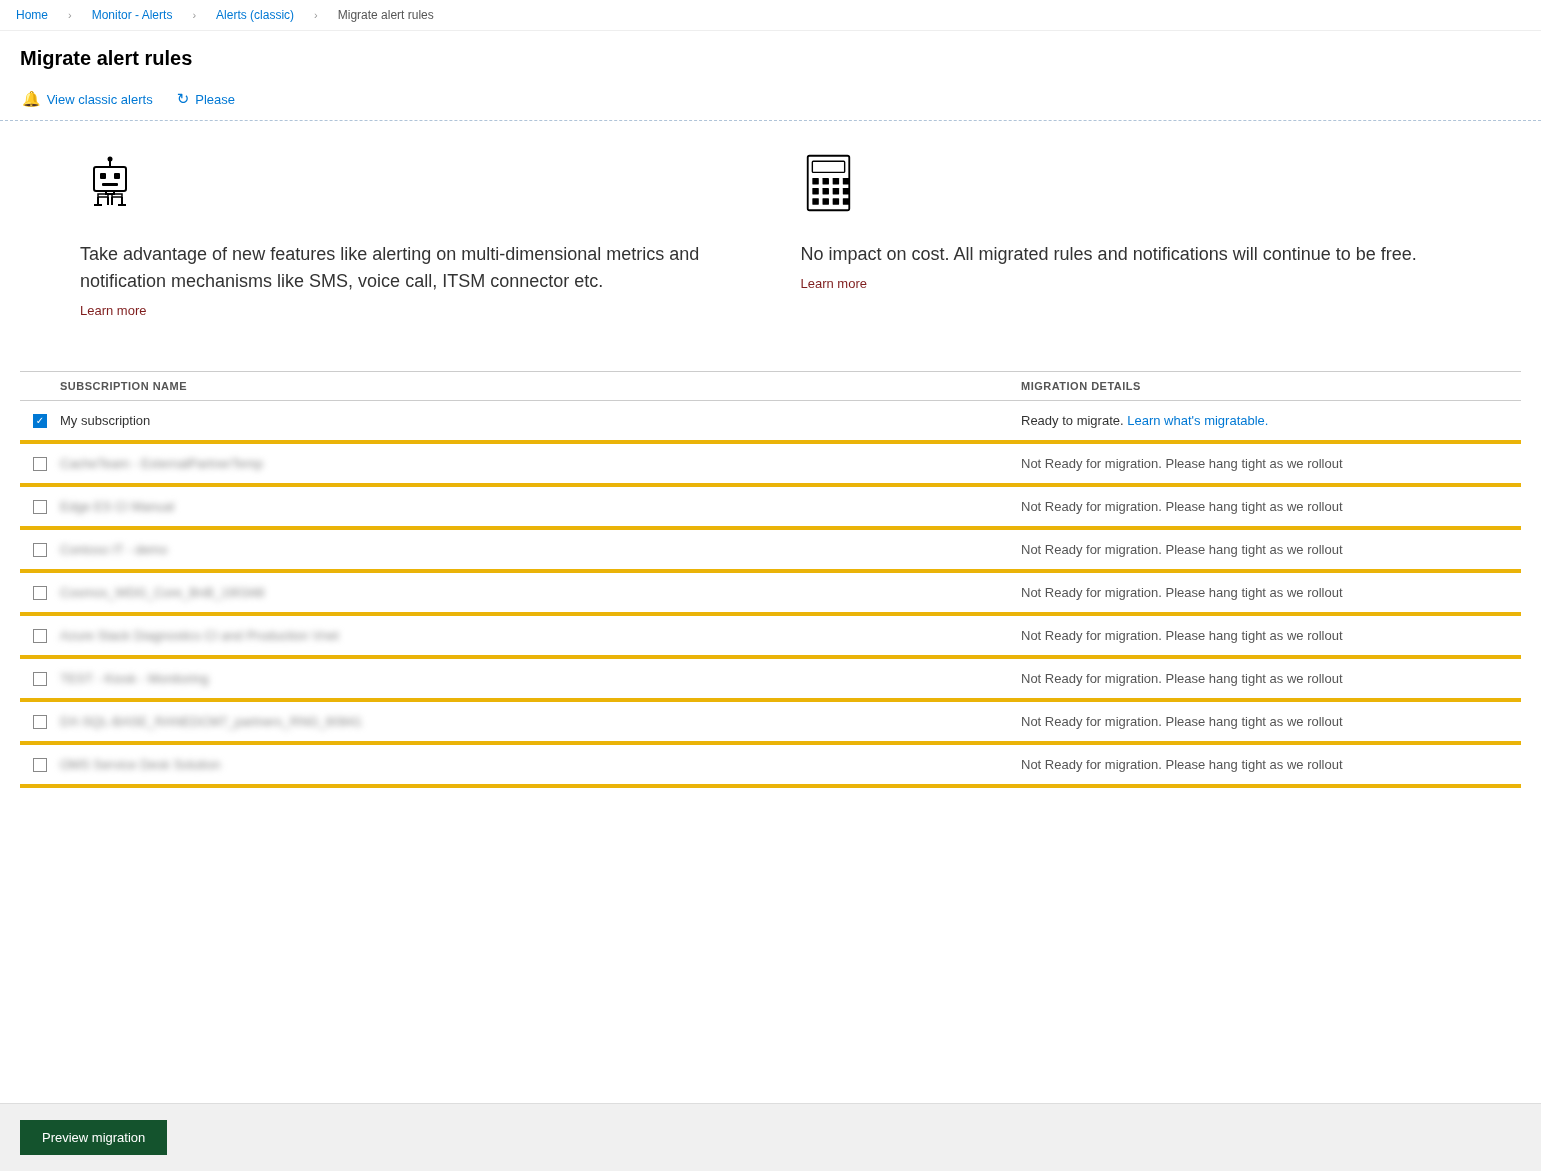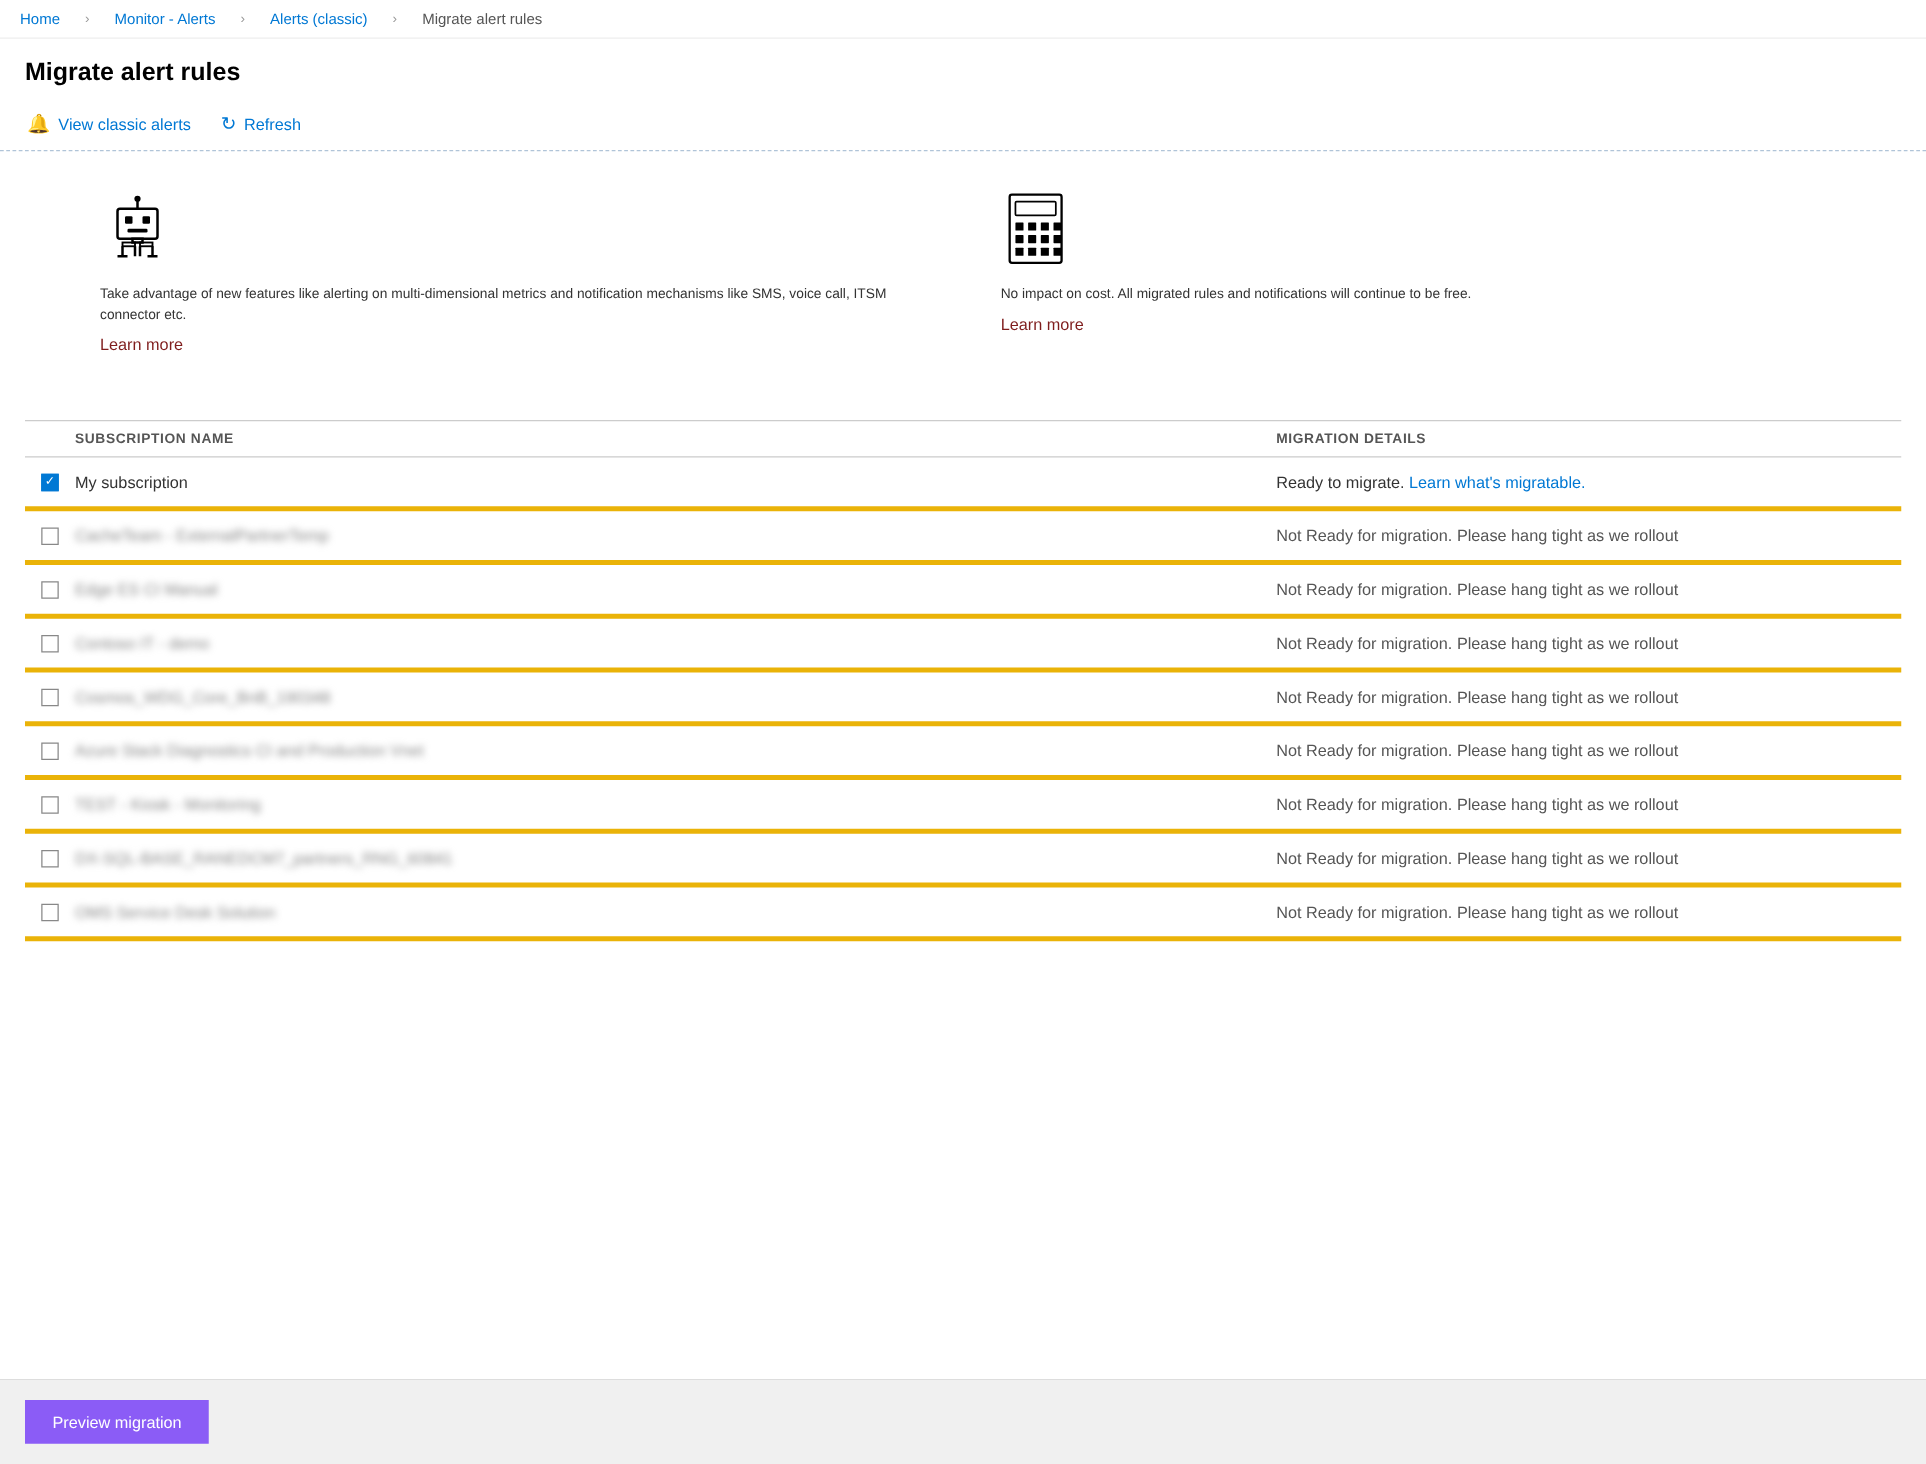--- a/index.html
+++ b/index.html
@@ -60,24 +60,25 @@
       display: flex;
       flex-direction: column;
       align-items: flex-start;
     }
     .benefit-icon {
       width: 60px;
       height: 60px;
       margin-bottom: 14px;
     }
     .benefit-text {
-      font-size: 11px;
+      font-size: 18px;
       color: #333;
       line-height: 1.5;
       margin-bottom: 8px;
+      margin-top: 14px;
     }
     .learn-more-link {
       color: #7f1d1d;
       text-decoration: none;
       font-size: 13px;
     }
     .table-container {
       padding: 0 20px 80px 20px;
     }
     .table-header {
@@ -163,21 +164,21 @@
     .footer {
       position: fixed;
       bottom: 0;
       left: 0;
       right: 0;
       padding: 16px 20px;
       background: #f0f0f0;
       border-top: 1px solid #ddd;
     }
     .preview-btn {
-      background: #8b5cf6;
+      background: #14532d;
       color: white;
       border: none;
       padding: 10px 22px;
       font-size: 13px;
       cursor: pointer;
       font-family: inherit;
     }
   </style>
 </head>
 <body>
@@ -196,21 +197,21 @@
   <h1 class="page-title">Migrate alert rules</h1>
 </div>
 
 <div class="toolbar">
   <button class="toolbar-btn">
     <span style="font-size:15px;">🔔</span>
     <span>View classic alerts</span>
   </button>
   <button class="toolbar-btn">
     <span style="font-size:15px;">↻</span>
-    <span>Refresh</span>
+    <span>Please</span>
   </button>
 </div>
 
 <div class="benefits-section">
 
   <div class="benefit-item">
     <div class="benefit-icon">
       <svg width="60" height="60" viewBox="0 0 60 60" xmlns="http://www.w3.org/2000/svg">
 
         <rect x="14" y="14" width="32" height="24" rx="2" ry="2" fill="none" stroke="#000" stroke-width="2"></rect>

